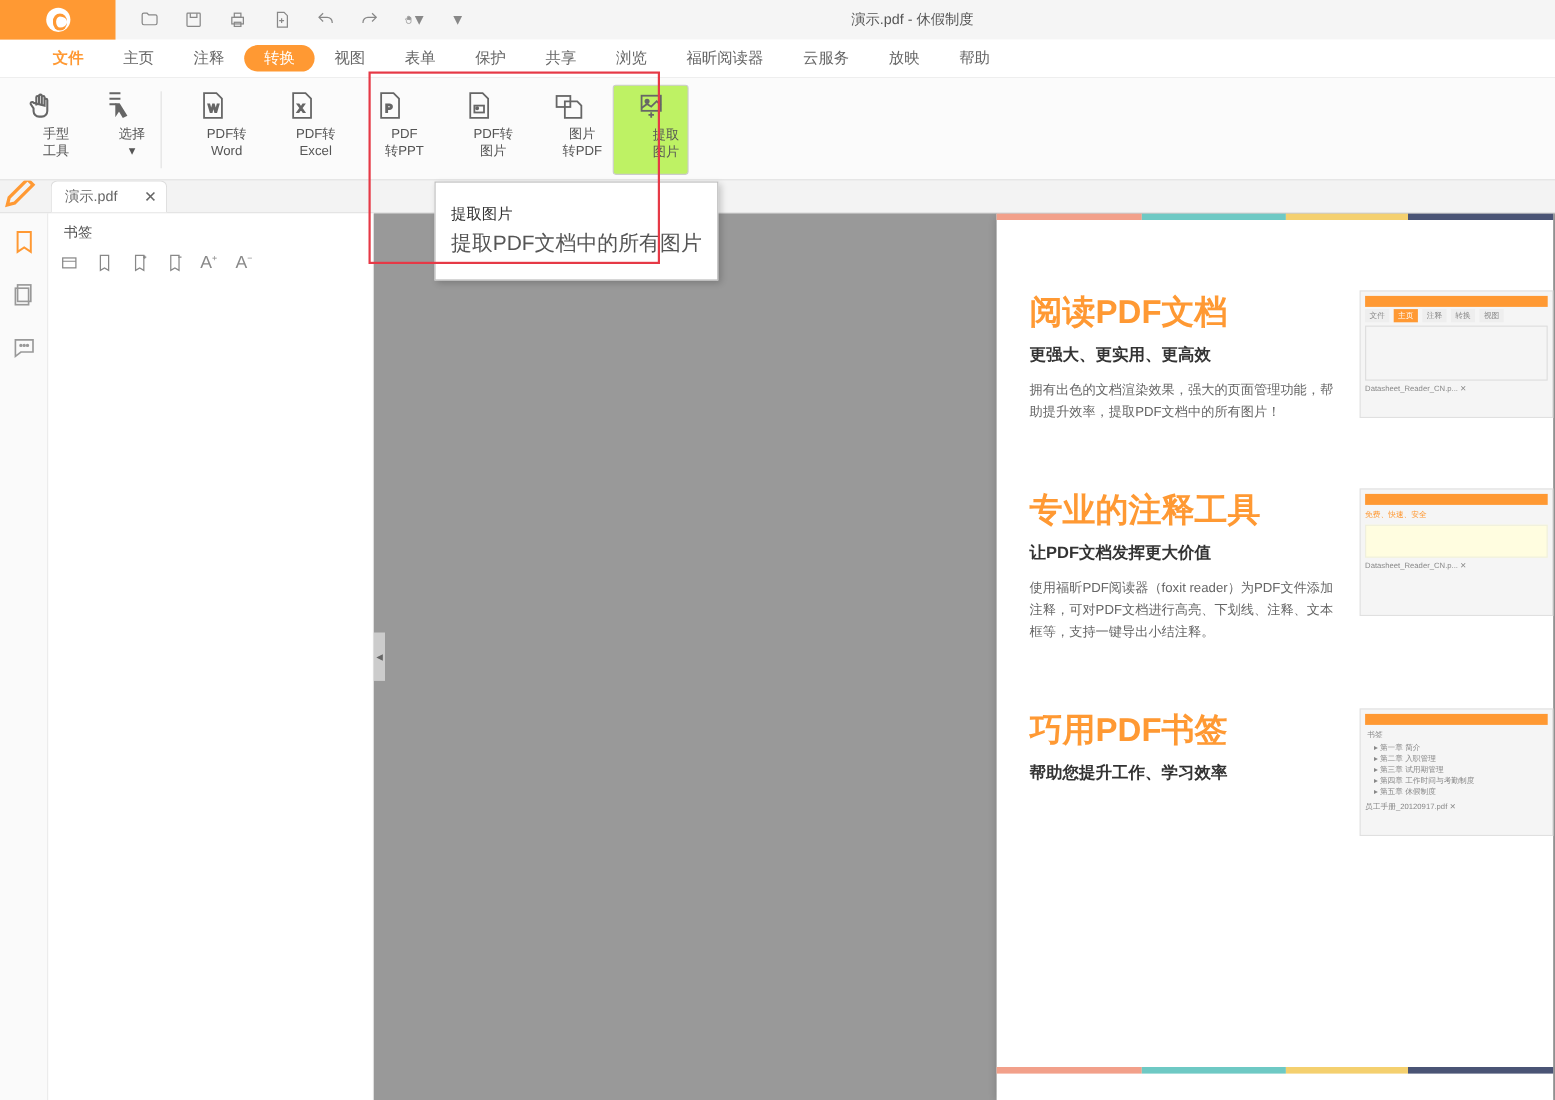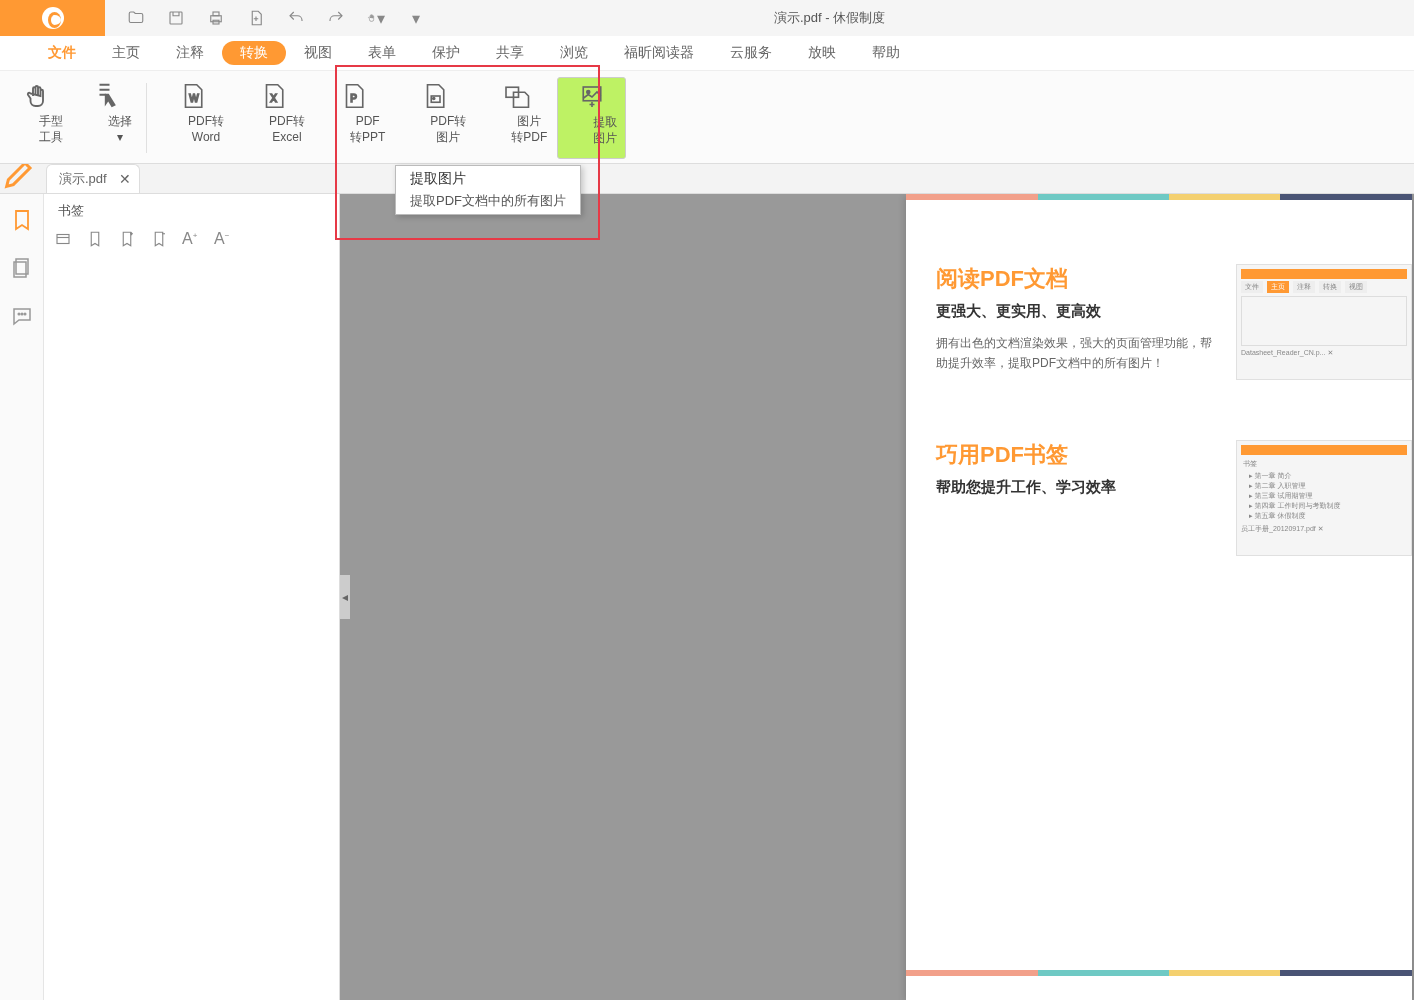--- a/index.html
+++ b/index.html
@@ -25,28 +25,28 @@
 .ribbon-btn { display: flex; flex-direction: column; align-items: center; justify-content: flex-start; padding: 4px 8px 2px; min-width: 44px; height: 82px; cursor: pointer; border-radius: 3px; }
 .ribbon-btn.selected { background: #bef264; border: 1px solid #ccc; }
 .ribbon-icon { width: 30px; height: 30px; display: flex; align-items: center; justify-content: center; color: #666; margin-bottom: 2px; }
 .ribbon-label { font-size: 12px; color: #555; line-height: 16px; text-align: center; white-space: pre-line; margin-left: 27px; }
 .ribbon-sep { width: 1px; height: 70px; background: #e0e0e0; margin: 6px 4px 0; }
 
 
 .highlight-box { position: absolute; border: 2px solid #e63946; pointer-events: none; z-index: 10; }
 
 
-.tooltip { position: absolute; background: #fff; border: 1px solid #bbb; box-shadow: 2px 2px 6px rgba(0,0,0,0.2); padding: 4px 14px; z-index: 5; min-width: 170px; }
+.tooltip { position: absolute; background: #fff; border: 1px solid #bbb; box-shadow: 2px 2px 6px rgba(0,0,0,0.2); padding: 20px 14px; z-index: 5; min-width: 170px; }
 .tooltip-title { font-size: 14px; color: #333; margin-bottom: 4px; }
-.tooltip-desc { font-size: 13px; color: #555; }
+.tooltip-desc { font-size: 19px; color: #555; }
 
 
 .doctab-bar { height: 30px; background: #f3f3f3; display: flex; align-items: flex-end; border-bottom: 1px solid #ddd; }
 .doctab-icon { width: 40px; display: flex; align-items: center; justify-content: center; color: #ff9933; }
-.doctab { background: #fff; border: 1px solid #ddd; border-bottom: none; border-radius: 6px 6px 0 0; padding: 5px 32px 5px 12px; font-size: 13px; color: #666; position: relative; margin-left: 6px; }
+.doctab { background: #fff; border: 1px solid #ddd; border-bottom: none; border-radius: 6px 6px 0 0; padding: 5px 44px 5px 12px; font-size: 13px; color: #666; position: relative; margin-left: 6px; }
 .doctab-close { position: absolute; right: 8px; top: 6px; font-size: 14px; color: #666; }
 
 
 .main { display: flex; height: calc(1000px - 36px - 35px - 93px - 30px); }
 
 
 .side-icons { width: 44px; background: #fafafa; border-right: 1px solid #e5e5e5; display: flex; flex-direction: column; align-items: center; padding-top: 14px; gap: 24px; }
 .side-icon { width: 24px; height: 24px; color: #999; display: flex; align-items: center; justify-content: center; }
 .side-icon.active { color: #ff9933; }
 
@@ -58,21 +58,21 @@
 
 
 .viewer { flex: 1; background: #999; position: relative; overflow: hidden; display: flex; justify-content: flex-end; }
 .viewer-collapse { position: absolute; left: 0; top: 50%; transform: translateY(-50%); width: 10px; height: 44px; background: #ccc; display: flex; align-items: center; justify-content: center; color: #666; font-size: 12px; }
 .page { width: 506px; background: #fff; margin-top: 0; box-shadow: 0 2px 8px rgba(0,0,0,0.2); position: relative; margin-right: 2px; }
 .page-stripe { height: 6px; display: flex; }
 .stripe-seg { height: 100%; }
 .page-content { padding: 64px 0 30px 30px; }
 .feature-block { margin-bottom: 60px; display: flex; gap: 16px; }
 .feature-text { flex: 1; }
-.feature-title { color: #ff9933; font-size: 22px; font-weight: bold; margin-bottom: 8px; }
+.feature-title { color: #ff9933; font-size: 30px; font-weight: bold; margin-bottom: 8px; }
 .feature-sub { color: #333; font-size: 15px; font-weight: bold; margin-bottom: 12px; }
 .feature-desc { color: #666; font-size: 12px; line-height: 20px; }
 .feature-thumb { width: 176px; height: 116px; background: #f5f5f5; border: 1px solid #e0e0e0; font-size: 7px; color: #888; padding: 4px; overflow: hidden; }
 .thumb-bar { height: 10px; background: #ff9933; margin-bottom: 2px; }
 .thumb-tabs { display: flex; gap: 4px; margin-bottom: 3px; }
 .thumb-tab { padding: 1px 4px; background: #eee; }
 .thumb-tab.act { background: #ff9933; color: #fff; }
 
 svg { width: 100%; height: 100%; }
 </style>
@@ -318,20 +318,33 @@
                 <span class="thumb-tab">注释</span>
                 <span class="thumb-tab">转换</span>
                 <span class="thumb-tab">视图</span>
               </div>
               <div style="height:50px;border:1px solid #ddd;margin:2px 0;"></div>
               <div style="margin-top:3px;color:#888;">Datasheet_Reader_CN.p... ✕</div>
             </div>
           </div>
           <div class="feature-block">
             <div class="feature-text">
+              <div class="feature-title">专业的注释工具</div>
+              <div class="feature-sub">让PDF文档发挥更大价值</div>
+              <div class="feature-desc">使用福昕PDF阅读器（foxit reader）为PDF文件添加注释，可对PDF文档进行高亮、下划线、注释、文本框等，支持一键导出小结注释。</div>
+            </div>
+            <div class="feature-thumb">
+              <div class="thumb-bar"></div>
+              <div style="color:#ff9933;margin:4px 0;">免费、快速、安全</div>
+              <div style="background:#fffde0;height:30px;border:1px solid #eed;"></div>
+              <div style="margin-top:3px;color:#888;">Datasheet_Reader_CN.p... ✕</div>
+            </div>
+          </div>
+          <div class="feature-block">
+            <div class="feature-text">
               <div class="feature-title">巧用PDF书签</div>
               <div class="feature-sub">帮助您提升工作、学习效率</div>
             </div>
             <div class="feature-thumb">
               <div class="thumb-bar"></div>
               <div style="padding:2px;">书签</div>
               <div style="padding-left:8px;">▸ 第一章  简介</div>
               <div style="padding-left:8px;">▸ 第二章  入职管理</div>
               <div style="padding-left:8px;">▸ 第三章  试用期管理</div>
               <div style="padding-left:8px;">▸ 第四章  工作时间与考勤制度</div>

